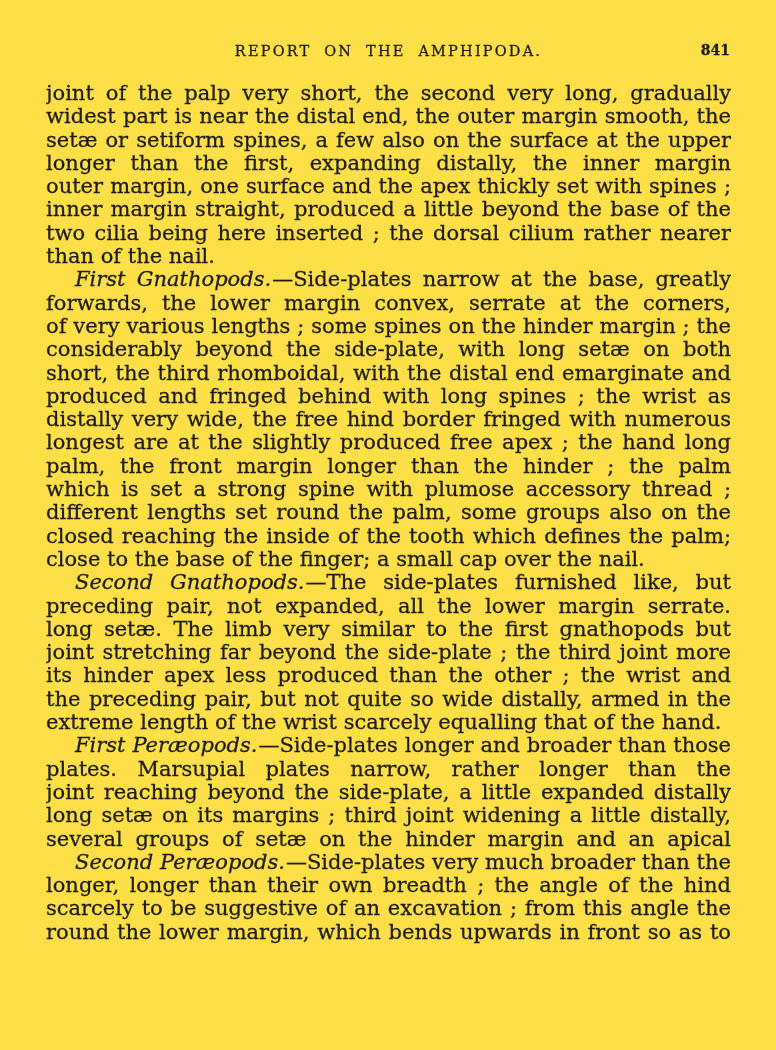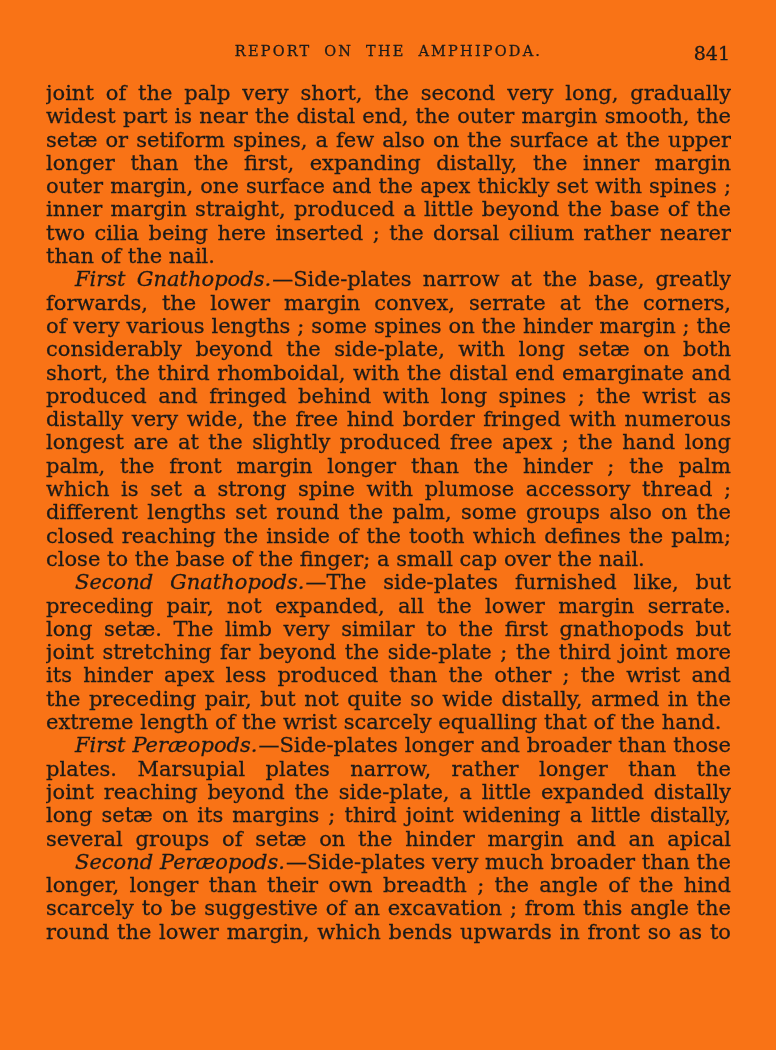--- a/index.html
+++ b/index.html
@@ -4,21 +4,21 @@
 <style>
   html, body {
     margin: 0;
     padding: 0;
     background: #fcfcfa;
   }
   .page {
     position: relative;
     width: 776px;
     height: 1050px;
-    background: #f97316;
+    background: #fde047;
     font-family: "DejaVu Serif", serif;
     color: #1d1b19;
     overflow: hidden;
   }
   .page-header {
     position: absolute;
     top: 43px;
     left: 46px;
     right: 45px;
     height: 22px;
@@ -32,21 +32,22 @@
     font-size: 14.5px;
     letter-spacing: 2.2px;
     word-spacing: 6px;
     -webkit-text-stroke: 0.3px #1d1b19;
     white-space: nowrap;
   }
   .page-number {
     position: absolute;
     right: 1px;
     top: -1px;
-    font-size: 19px;
+    font-size: 14px;
+    font-weight: bold;
     -webkit-text-stroke: 0.3px #1d1b19;
   }
   .page-body {
     position: absolute;
     top: 82px;
     left: 46px;
     width: 685px;
     font-size: 21px;
     line-height: 23.3px;
     -webkit-text-stroke: 0.28px #1d1b19;

